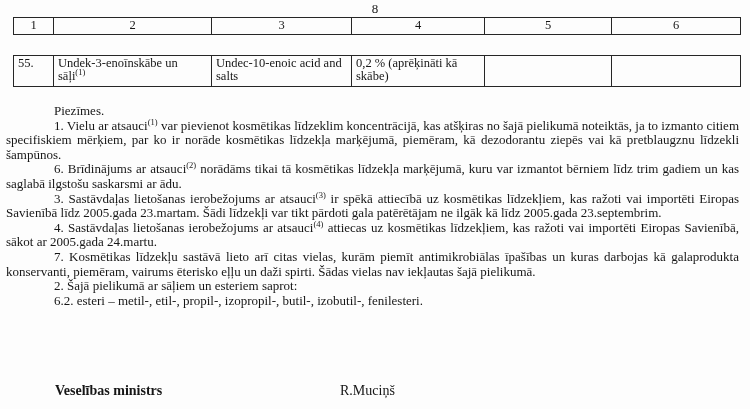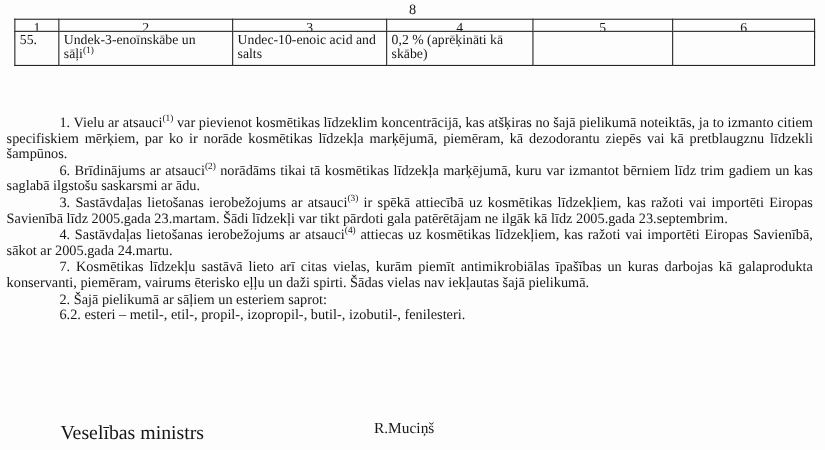--- a/index.html
+++ b/index.html
@@ -16,21 +16,21 @@
     position:absolute; top:1px; left:0; width:750px;
     text-align:center; font-size:13px;
   }
 
   table {
     border-collapse:collapse; table-layout:fixed;
     position:absolute; left:13px; width:727px;
     background:#fdfdfd;
   }
   .header-table { top:17px; }
-  .body-table   { top:28px; }
+  .body-table   { top:55px; }
 
   td {
     border:1px solid #262626;
     font-size:12.5px; line-height:13px;
     padding:1px 4px 2px 4px;
     vertical-align:top;
     overflow:hidden;
     word-wrap:break-word;
   }
   .header-table td { text-align:center; padding:1px 0 2px 0; }
@@ -41,21 +41,21 @@
   }
 
   .notes {
     position:absolute; left:6px; top:104px; width:733px;
     font-size:13px; line-height:14.6px;
     text-align:justify;
   }
   .notes p { margin:0; text-indent:48px; }
 
   .minister-title {
-    position:absolute; left:55px; top:383px; font-size:18px;
+    position:absolute; left:55px; top:383px; font-size:14px;font-weight:bold;
   }
   .minister-name {
     position:absolute; left:340px; top:383px; font-size:14px;
   }
 </style>
 </head>
 <body>
 
 <div class="page-number">8</div>
 
@@ -95,20 +95,21 @@
     <td><span>Undek-3-enoīnskābe un sāļi</span><sup>(1)</sup></td>
     <td>Undec-10-enoic acid and salts</td>
     <td>0,2 % (aprēķināti kā skābe)</td>
     <td></td>
     <td></td>
   </tr>
 </tbody>
   </table>
 
 <div class="notes">
+  <p>Piezīmes.</p>
   <p><span>1. Vielu ar atsauci</span><sup>(1)</sup><span> var pievienot kosmētikas līdzeklim koncentrācijā, kas atšķiras no šajā pielikumā noteiktās, ja to izmanto citiem specifiskiem mērķiem, par ko ir norāde kosmētikas līdzekļa marķējumā, piemēram, kā dezodorantu ziepēs vai kā pretblaugznu līdzekli šampūnos.</span></p>
   <p><span>6. Brīdinājums ar atsauci</span><sup>(2)</sup><span> norādāms tikai tā kosmētikas līdzekļa marķējumā, kuru var izmantot bērniem līdz trim gadiem un kas saglabā ilgstošu saskarsmi ar ādu.</span></p>
   <p><span>3. Sastāvdaļas lietošanas ierobežojums ar atsauci</span><sup>(3)</sup><span> ir spēkā attiecībā uz kosmētikas līdzekļiem, kas ražoti vai importēti Eiropas Savienībā līdz 2005.gada 23.martam. Šādi līdzekļi var tikt pārdoti gala patērētājam ne ilgāk kā līdz 2005.gada 23.septembrim.</span></p>
   <p><span>4. Sastāvdaļas lietošanas ierobežojums ar atsauci</span><sup>(4)</sup><span> attiecas uz kosmētikas līdzekļiem, kas ražoti vai importēti Eiropas Savienībā, sākot ar 2005.gada 24.martu.</span></p>
   <p><span>7. Kosmētikas līdzekļu sastāvā lieto arī citas vielas, kurām piemīt antimikrobiālas īpašības un kuras darbojas kā galaprodukta konservanti, piemēram, vairums ēterisko eļļu un daži spirti. Šādas vielas nav iekļautas šajā pielikumā.</span></p>
   <p><span>2. Šajā pielikumā ar sāļiem un esteriem saprot:</span></p>
   <p><span>6.2. esteri – metil-, etil-, propil-, izopropil-, butil-, izobutil-, fenilesteri.</span></p>
 </div>
 
 <div class="minister-title">Veselības ministrs</div>

